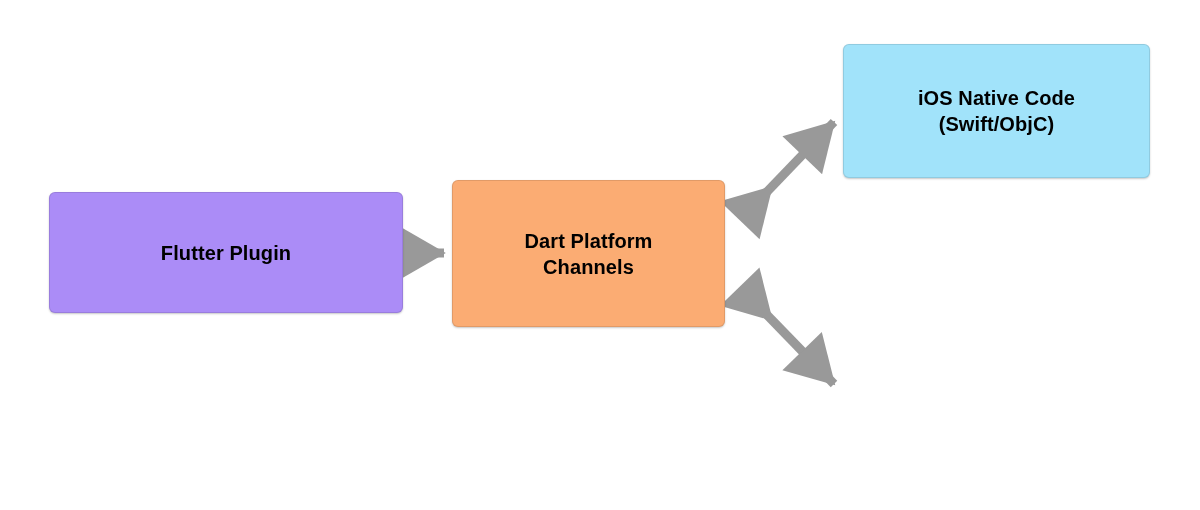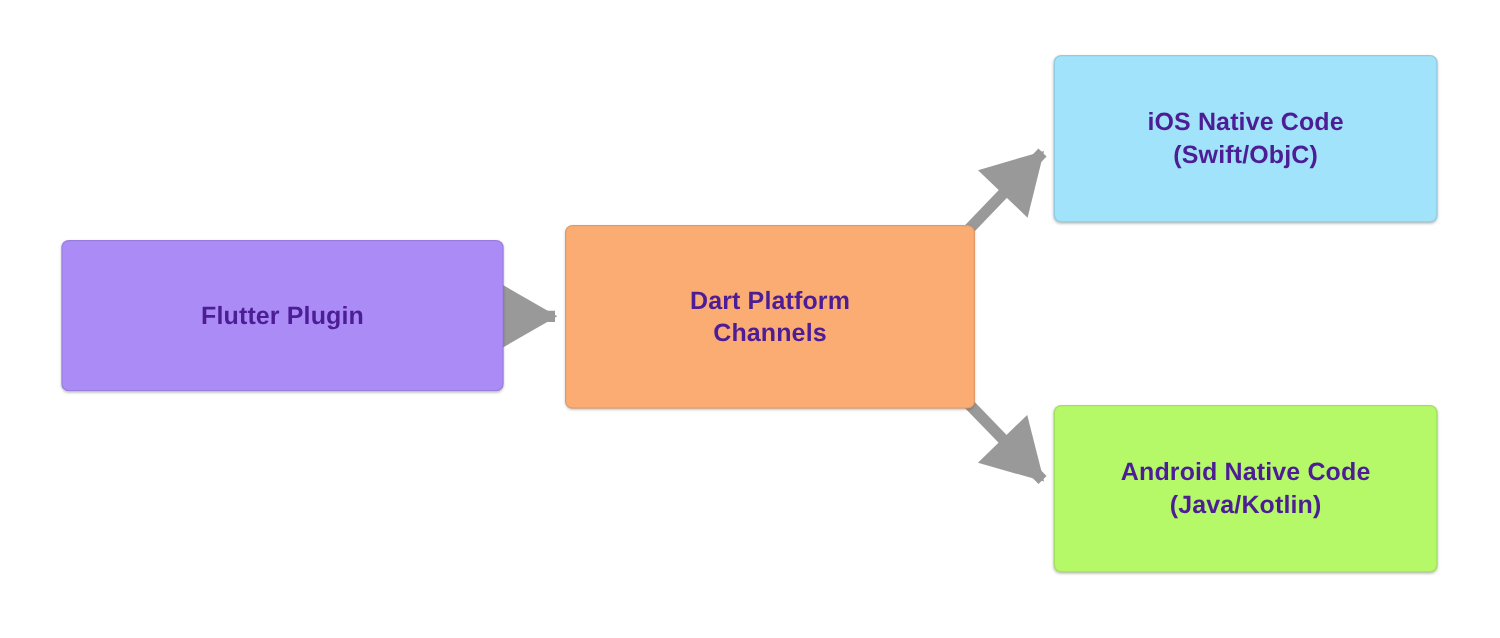--- a/index.html
+++ b/index.html
@@ -28,41 +28,41 @@
   .node {
     position: absolute;
     box-sizing: border-box;
     border-radius: 6px;
     border: 1px solid rgba(0, 0, 0, 0.10);
     box-shadow: 0 1px 2px rgba(0, 0, 0, 0.22);
     display: flex;
     align-items: center;
     justify-content: center;
     text-align: center;
-    color: #4c1d95;
+    color: #000000;
     font-weight: bold;
     font-size: 20px;
     line-height: 1.30;
     letter-spacing: 0.1px;
     font-family: "Liberation Sans", sans-serif;
   }
   .node .label {
     padding: 0 10px;
     white-space: pre-line;
   }
   #node-flutter-plugin {
     left: 49px;
     top: 192px;
     width: 354px;
     height: 121px;
   }
   #node-dart-platform-channels {
     left: 452px;
     top: 180px;
-    width: 328px;
+    width: 273px;
     height: 147px;
   }
   #node-ios-native-code {
     left: 843px;
     top: 44px;
     width: 307px;
     height: 134px;
   }
   #node-android-native-code {
     left: 843px;
@@ -100,18 +100,14 @@
   <div class="node" id="node-dart-platform-channels" style="background:#fbac73;">
     <span class="label">Dart Platform
 Channels</span>
   </div>
 
   <div class="node" id="node-ios-native-code" style="background:#a1e3fa;">
     <span class="label">iOS Native Code
 (Swift/ObjC)</span>
   </div>
 
-  <div class="node" id="node-android-native-code" style="background:#b5f968;">
-    <span class="label">Android Native Code
-(Java/Kotlin)</span>
-  </div>
 
 </div>
 
 </body></html>

